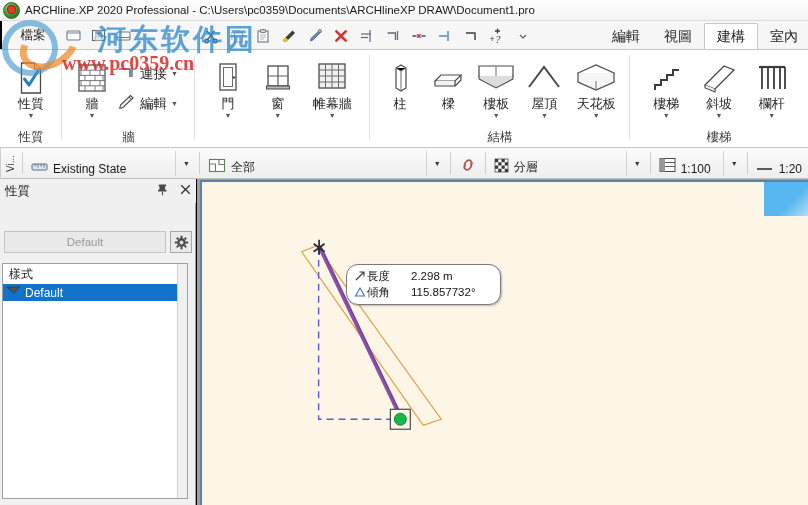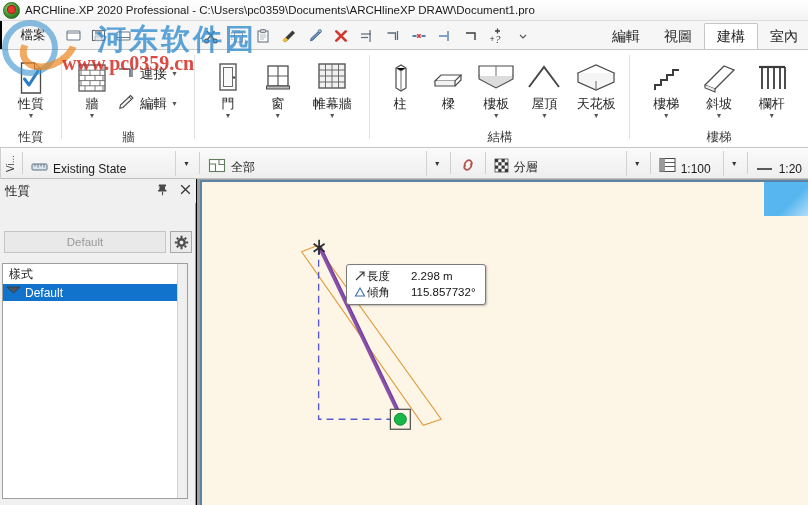--- a/index.html
+++ b/index.html
@@ -168,22 +168,22 @@
   }
   .blue-corner::after {
     content: ""; position: absolute; left: 0; top: 0; width: 44px; height: 34px;
     background: linear-gradient(135deg, rgba(255,255,255,0) 60%, rgba(255,255,255,0.55) 100%);
   }
   .canvas-svg { position: absolute; left: 0; top: 0; width: 100%; height: 100%; }
 
   
   .measure-tip {
     position: absolute; left: 144px; top: 82px;
-    background: #ffffff; border: 1px solid #7a7a7a; border-radius: 3px;
-    padding: 3px 9px 4px 5px; box-shadow: 1px 1px 2px rgba(0,0,0,0.25);
+    background: #ffffff; border: 1px solid #7a7a7a; border-radius: 12px;
+    padding: 3px 24px 4px 5px; box-shadow: 1px 1px 2px rgba(0,0,0,0.25);
   }
   .mt-row { display: flex; align-items: center; height: 16px; font-size: 11.5px; color: #141414; }
   .mt-ico { width: 15px; display: flex; align-items: center; justify-content: center; }
   .mt-key { width: 38px; color: #141414; }
   .mt-val { margin-left: 6px; color: #141414; }
 
   
   .wm { position: absolute; pointer-events: none; }
   .wm-ring {
     left: 2px; top: 20px; width: 56px; height: 56px; border-radius: 50%;

